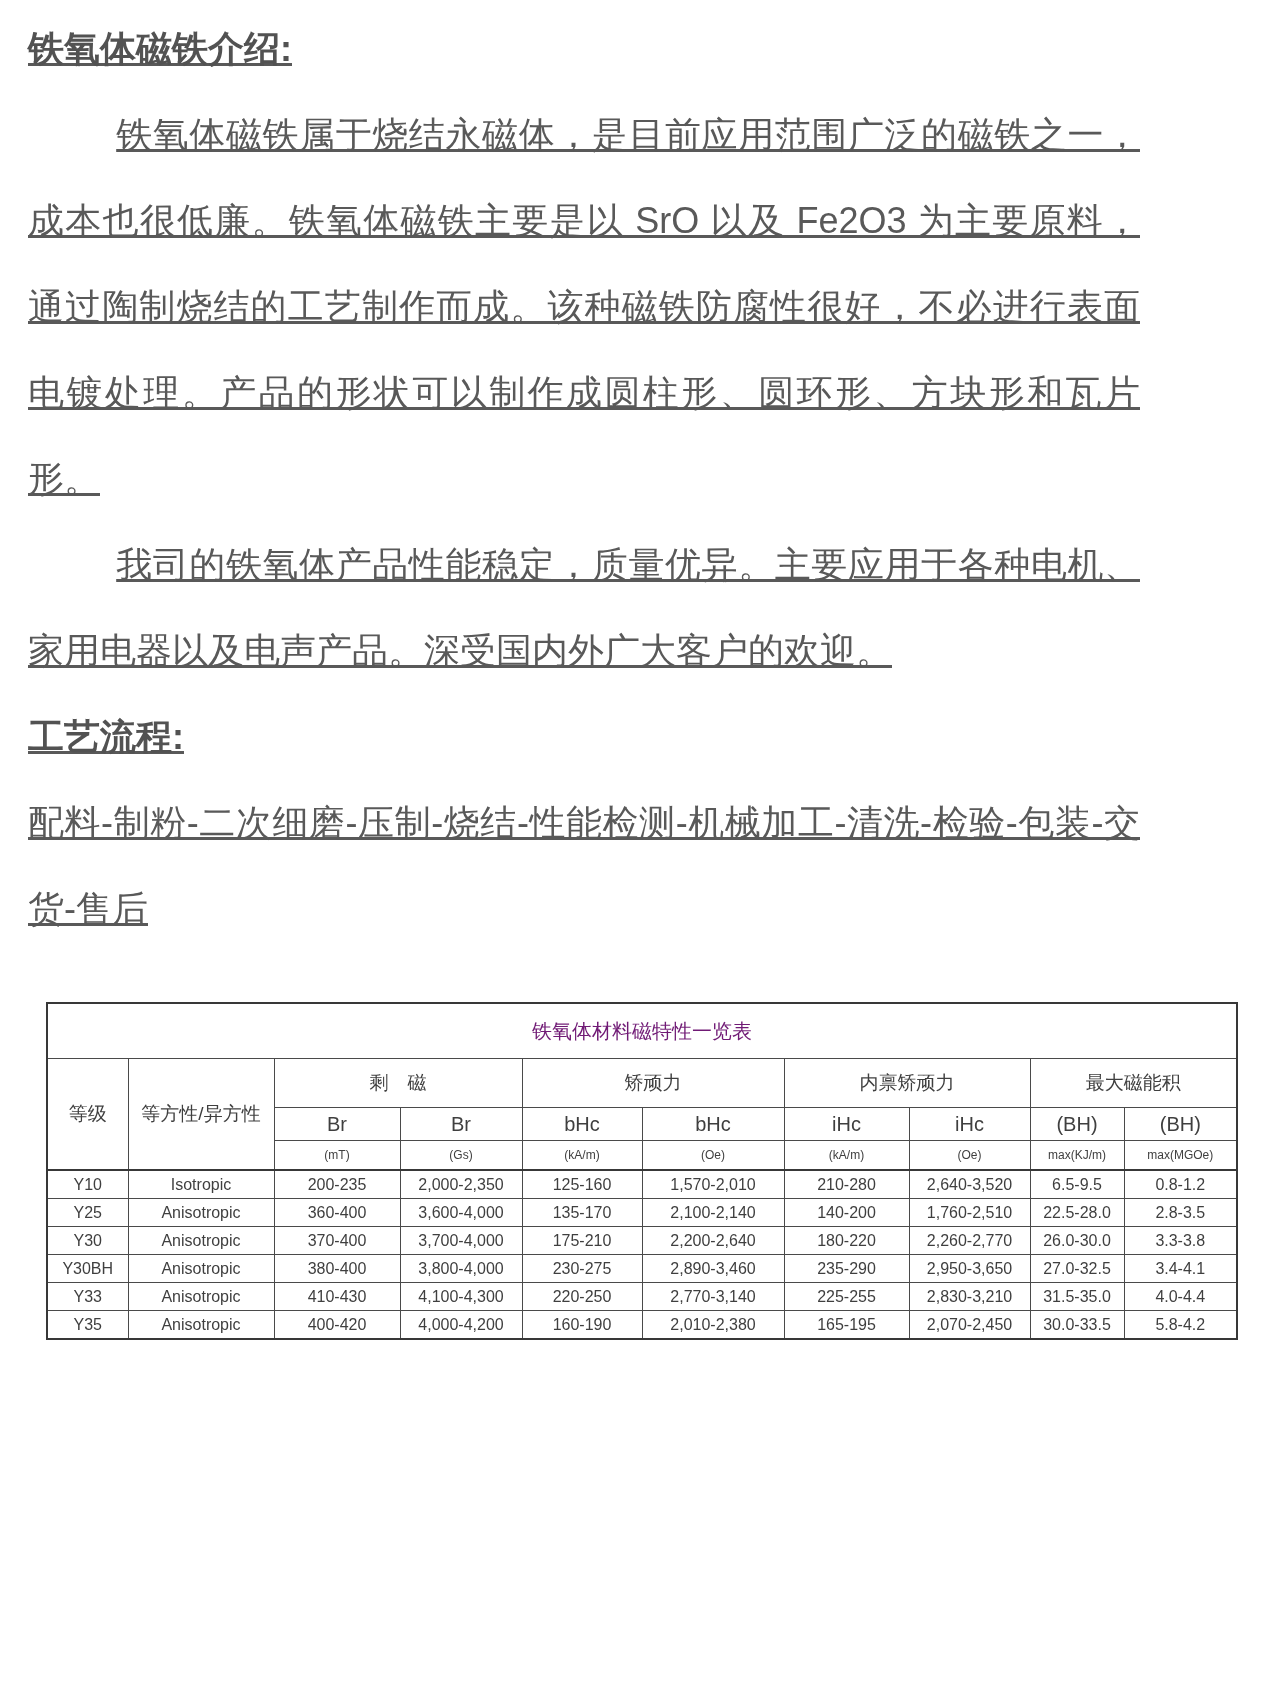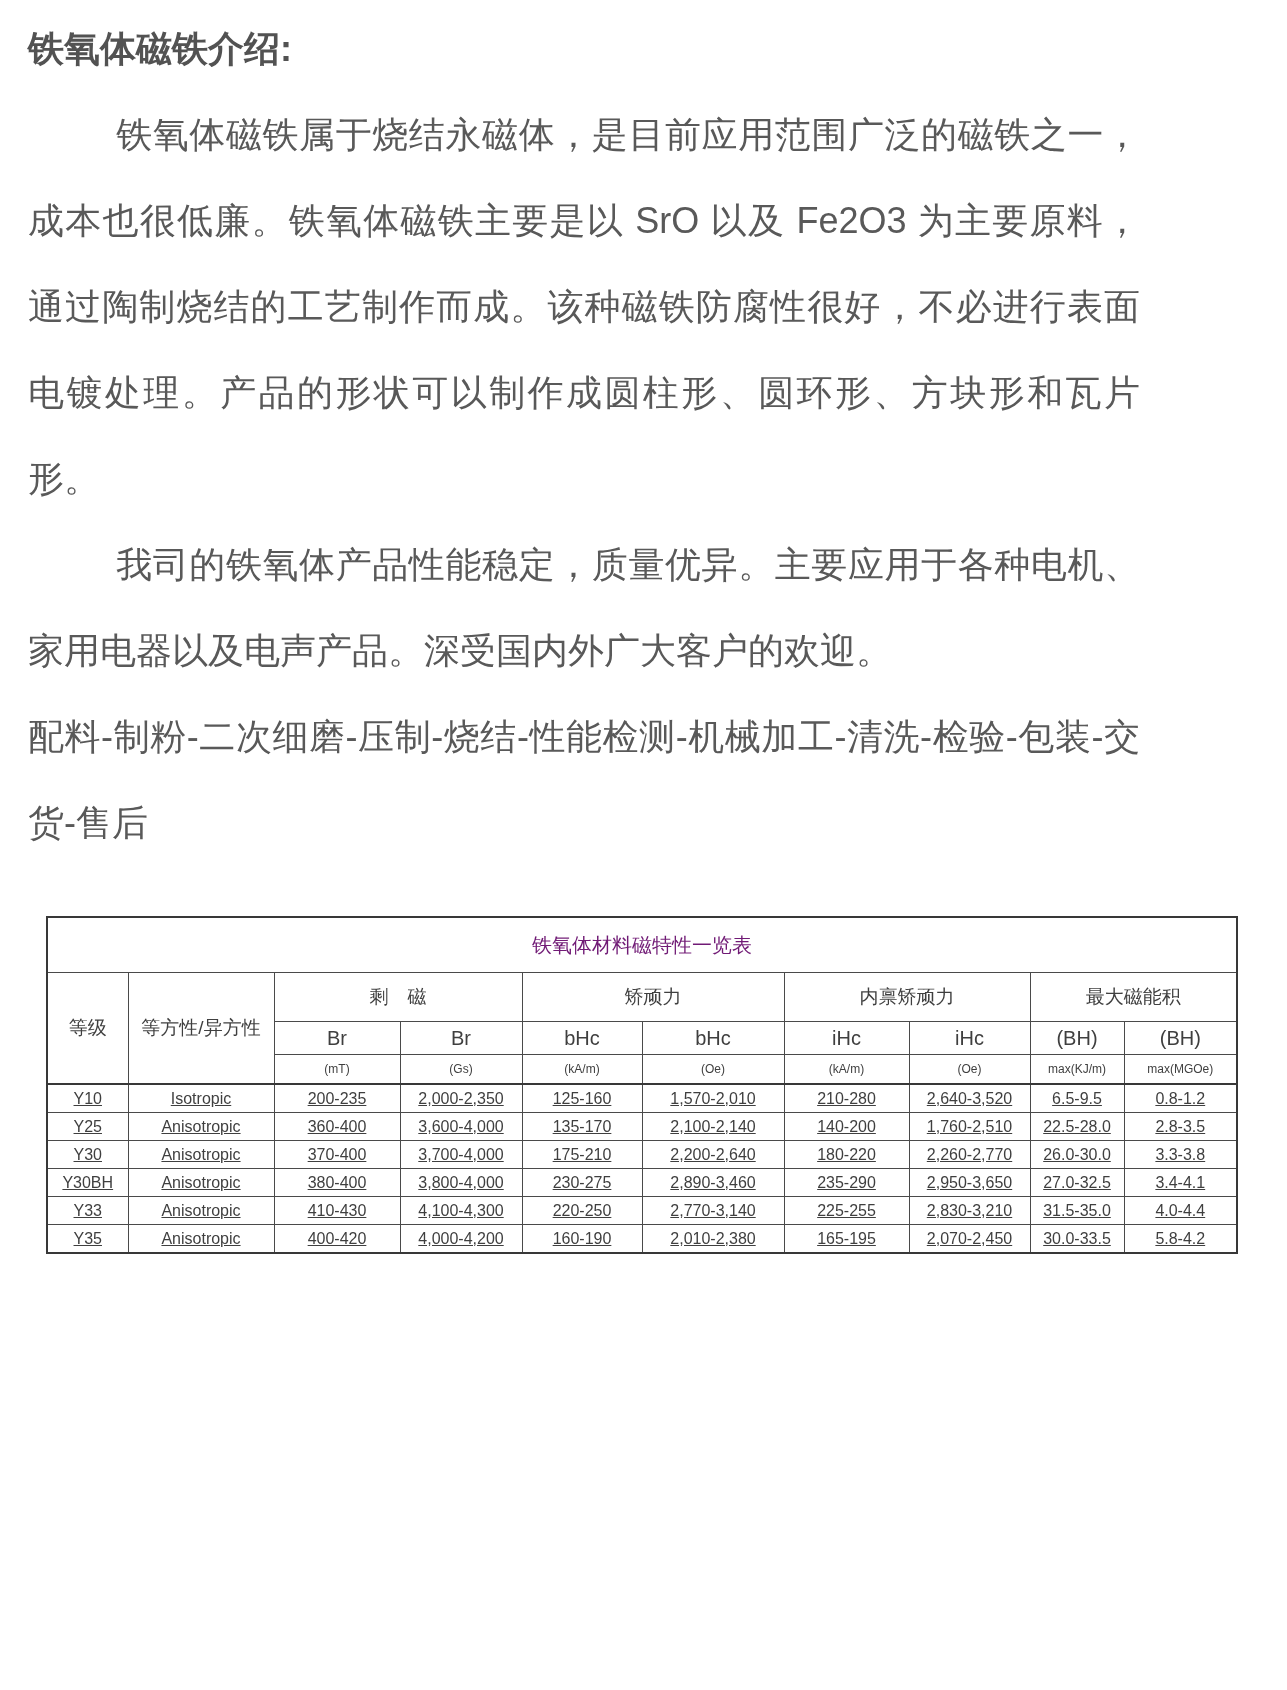--- a/index.html
+++ b/index.html
@@ -5,21 +5,21 @@
   html, body { margin: 0; padding: 0; background: #ffffff; }
   body {
     width: 1287px;
     height: 1690px;
     box-sizing: border-box;
     padding: 6px 0 0 28px;
     font-family: "Liberation Sans", "DejaVu Sans", sans-serif;
     color: #595959;
     overflow: hidden;
   }
-  .text-block { width: 1112px; }
+  .text-block { width: 1112px; text-decoration: underline; }
   h1.doc-heading {
     font-size: 36px;
     font-weight: bold;
     color: #525252;
     line-height: 86px;
     margin: 0;
   }
   p.para {
     font-size: 36px;
     line-height: 86px;
@@ -40,32 +40,33 @@
   table.props, table.props th, table.props td {
     border: 1px solid #4a4a4a;
   }
   table.props { border: 2px solid #383838; }
   table.props th { font-weight: normal; padding: 0 2px; }
   table.props td { padding: 0 2px; }
   tr.title-row th { height: 54px; font-size: 20px; color: #701a75; }
   tr.group-row th { height: 48px; font-size: 19px; }
   tr.sub-row th   { height: 32px; font-size: 20px; }
   tr.unit-row th  { height: 28px; font-size: 12px; }
-  table.props tbody td { height: 27px; font-size: 16px; text-decoration: underline; }
+  table.props tbody td { height: 27px; font-size: 16px; }
   table.props tbody tr:first-child td { border-top: 2px solid #383838; }
 </style>
 </head>
 <body>
 
 <main>
 
   <div class="text-block">
     <h1 class="doc-heading">铁氧体磁铁介绍:</h1>
     <p class="para indent">铁氧体磁铁属于烧结永磁体，是目前应用范围广泛的磁铁之一，成本也很低廉。铁氧体磁铁主要是以 SrO 以及 Fe2O3 为主要原料，通过陶制烧结的工艺制作而成。该种磁铁防腐性很好，不必进行表面电镀处理。产品的形状可以制作成圆柱形、圆环形、方块形和瓦片形。</p>
     <p class="para indent">我司的铁氧体产品性能稳定，质量优异。主要应用于各种电机、家用电器以及电声产品。深受国内外广大客户的欢迎。</p>
+    <h1 class="doc-heading">工艺流程:</h1>
     <p class="para">配料-制粉-二次细磨-压制-烧结-性能检测-机械加工-清洗-检验-包装-交货-售后</p>
   </div>
 
   <table class="props">
     <colgroup>
       <col style="width:81px">
       <col style="width:146px">
       <col style="width:126px">
       <col style="width:122px">
       <col style="width:120px">

